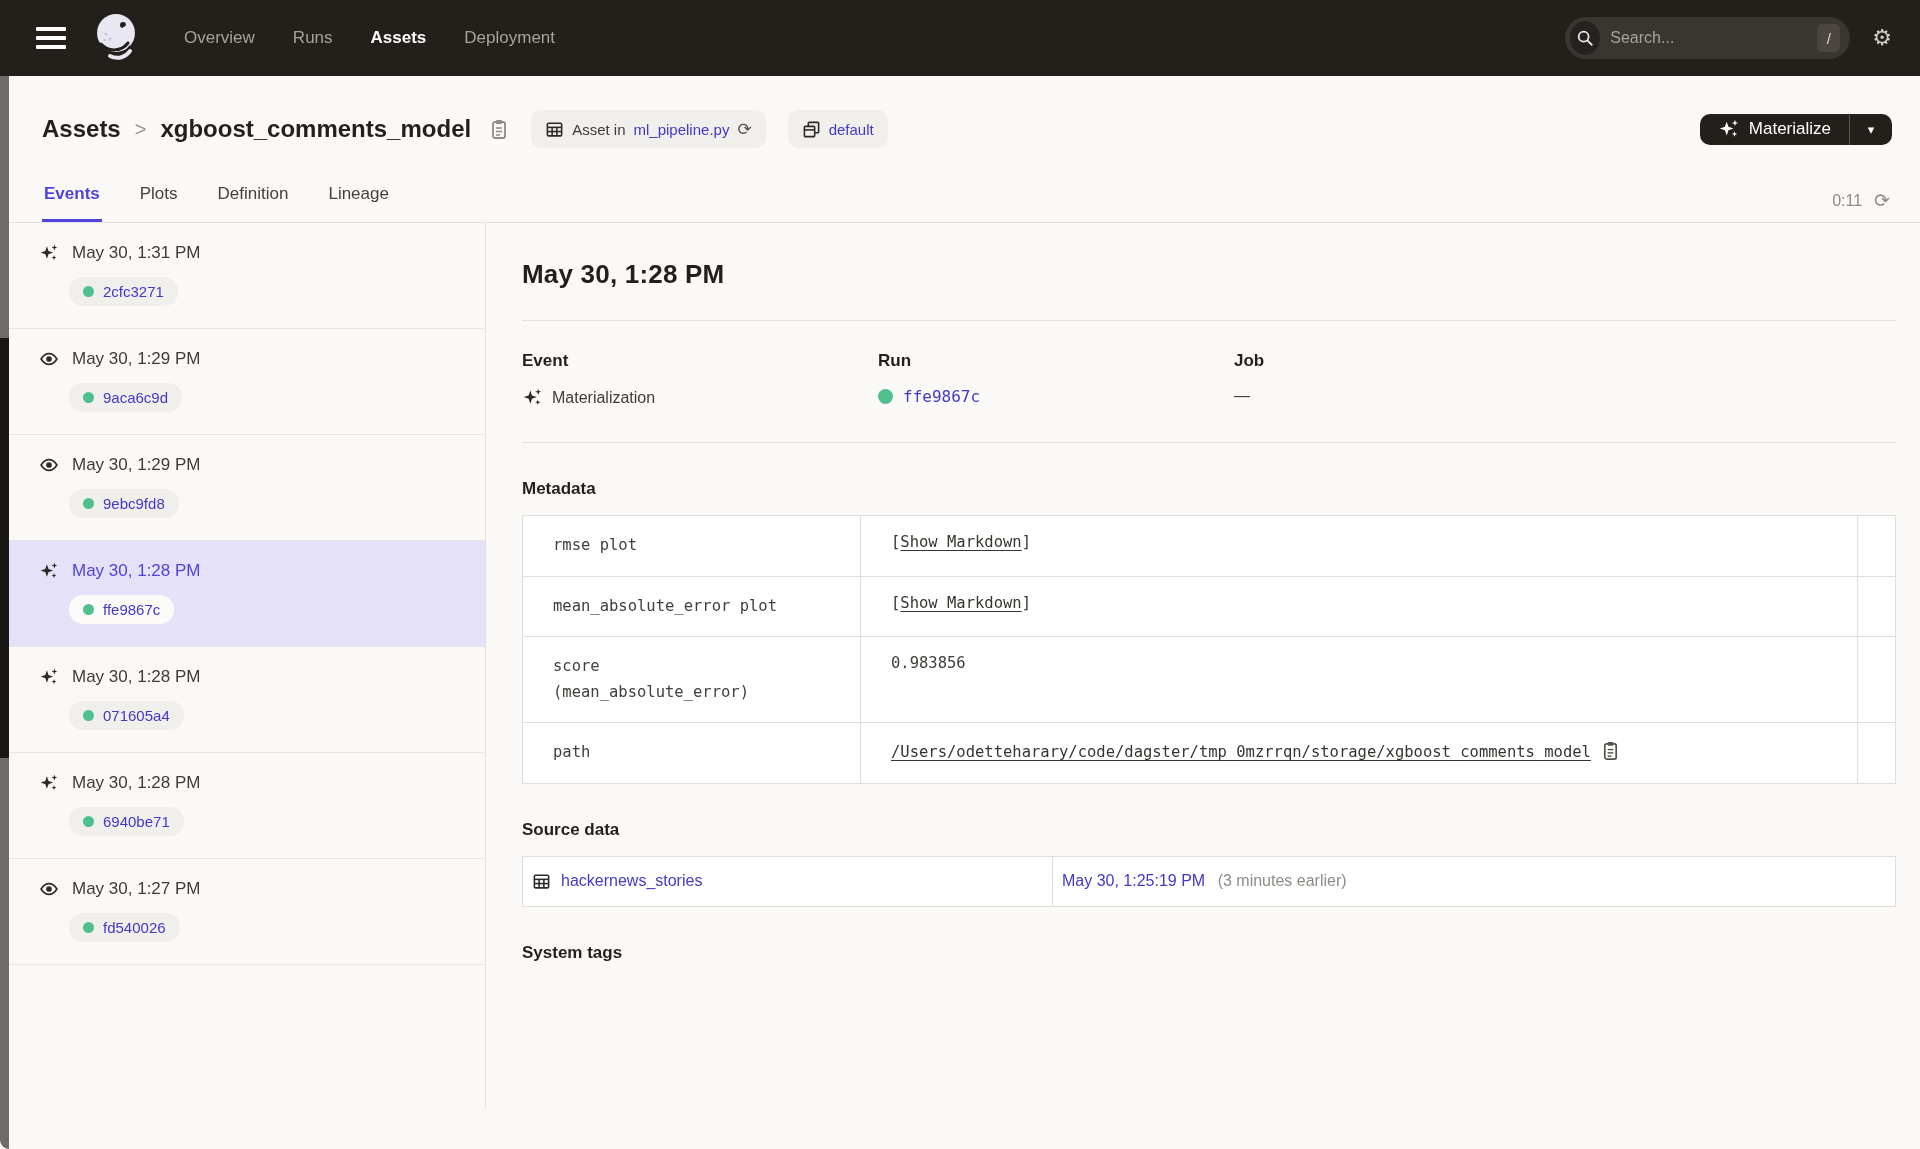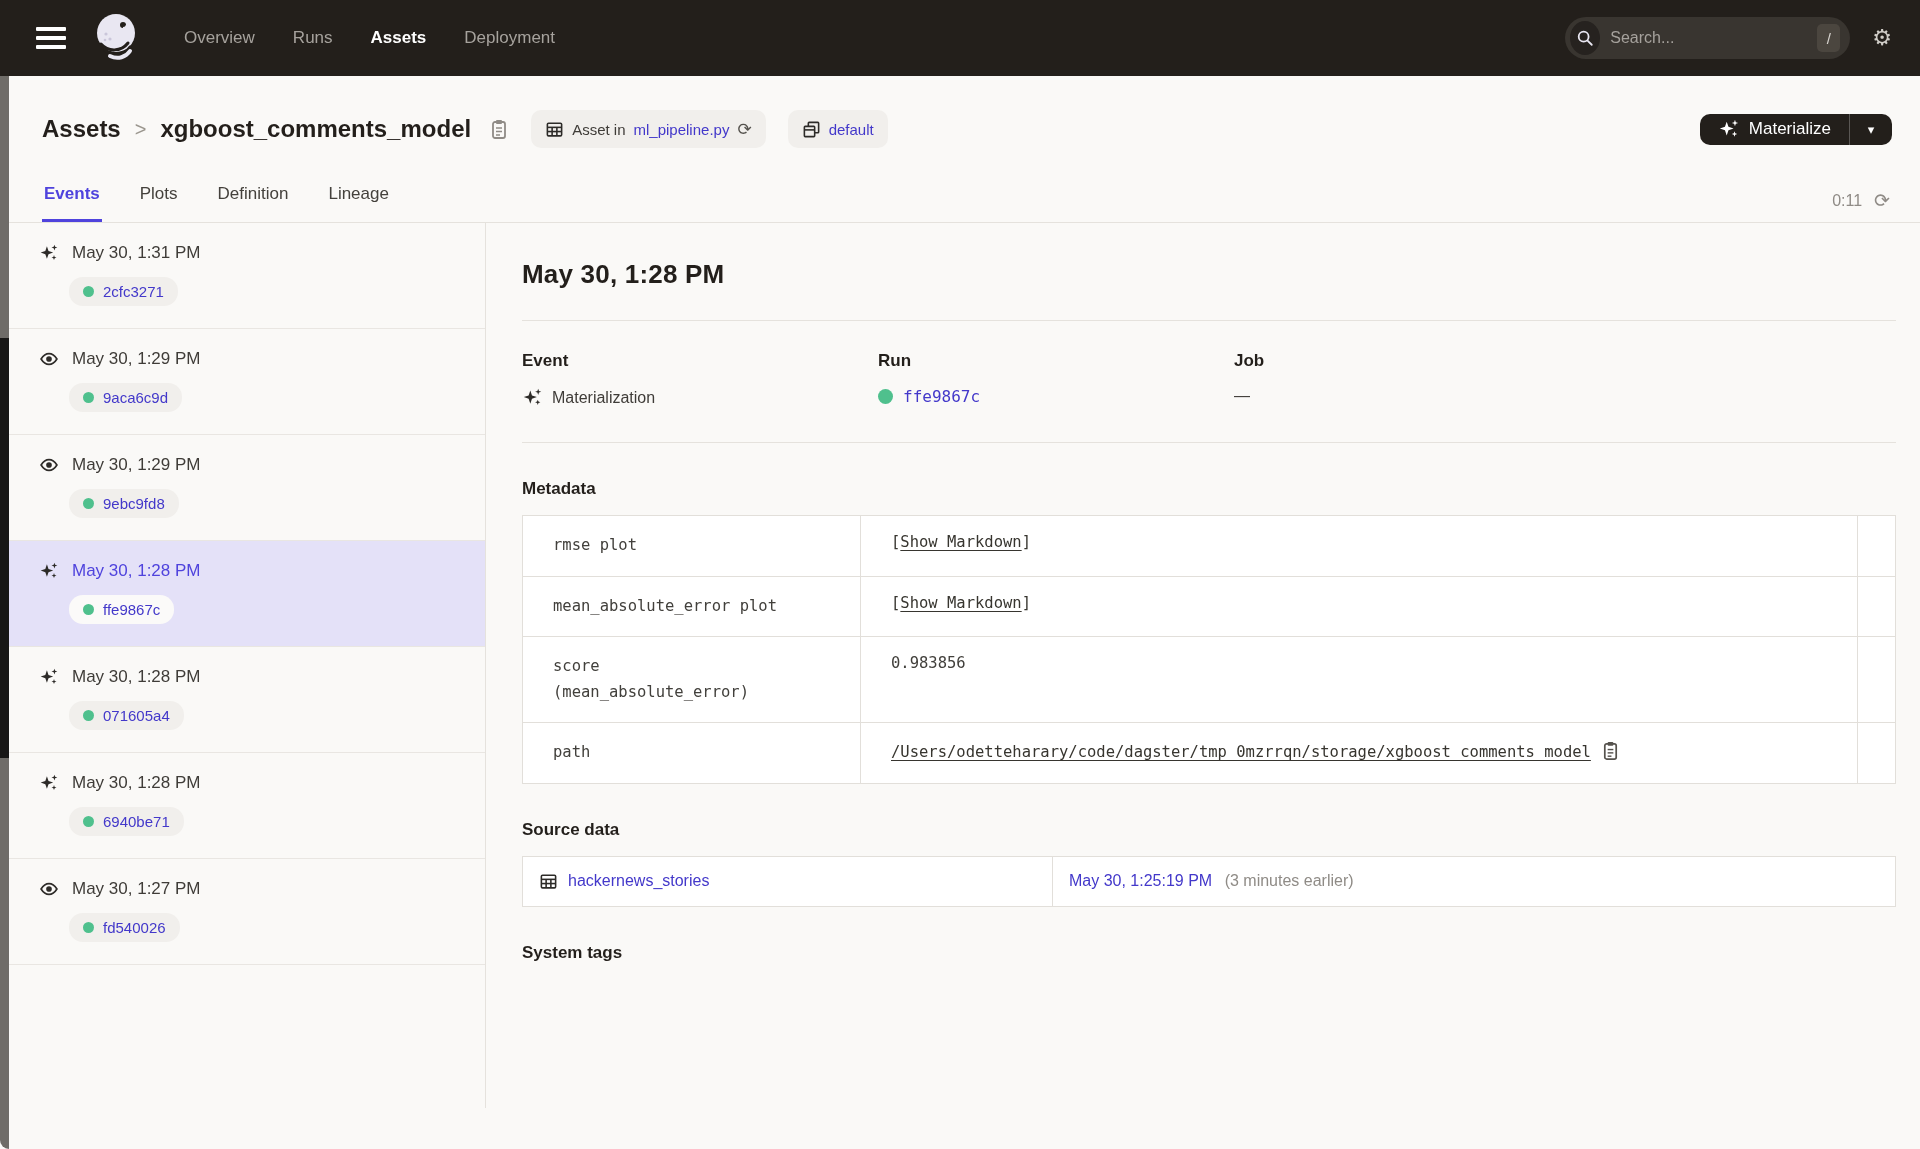--- a/index.html
+++ b/index.html
@@ -92,21 +92,21 @@
   table.meta td{border:1px solid var(--table-border);font-family:var(--mono);font-size:15.5px;color:#42403c;padding:17px 30px;vertical-align:top;}
   table.meta td.k{width:338px;line-height:1.65;}
   table.meta td.end{width:38px;padding:0;}
   td .mdlink{color:#37352f;text-decoration:none;cursor:pointer;}
   td .mdlink u{text-underline-offset:3px;}
   .pathcell{display:flex;align-items:flex-end;gap:10px;}
   .pathcell a{color:#37352f;cursor:pointer;}
   .copy-ic{color:#55524d;cursor:pointer;flex:none;}
 
   table.simple{width:100%;border-collapse:collapse;border:1px solid var(--table-border);background:#fff;}
-  table.simple td{border:1px solid var(--table-border);padding:15px 16px;font-size:16px;vertical-align:middle;}
+  table.simple td{border:1px solid var(--table-border);padding:15px 9px;font-size:16px;vertical-align:middle;}
   .srcasset{display:flex;align-items:center;gap:10px;}
   .srcasset a{color:var(--link);text-decoration:none;font-size:16px;cursor:pointer;}
   .srctime a{color:var(--link);text-decoration:none;cursor:pointer;}
   .srctime .rel{color:var(--gray);margin-left:8px;}
   table.tags td{font-family:var(--mono);font-size:15.5px;color:#42403c;padding:17px 18px;}
   table.tags td.k{width:470px;}
   td.src-k{width:530px;}
 </style>
 </head>
 <body>

